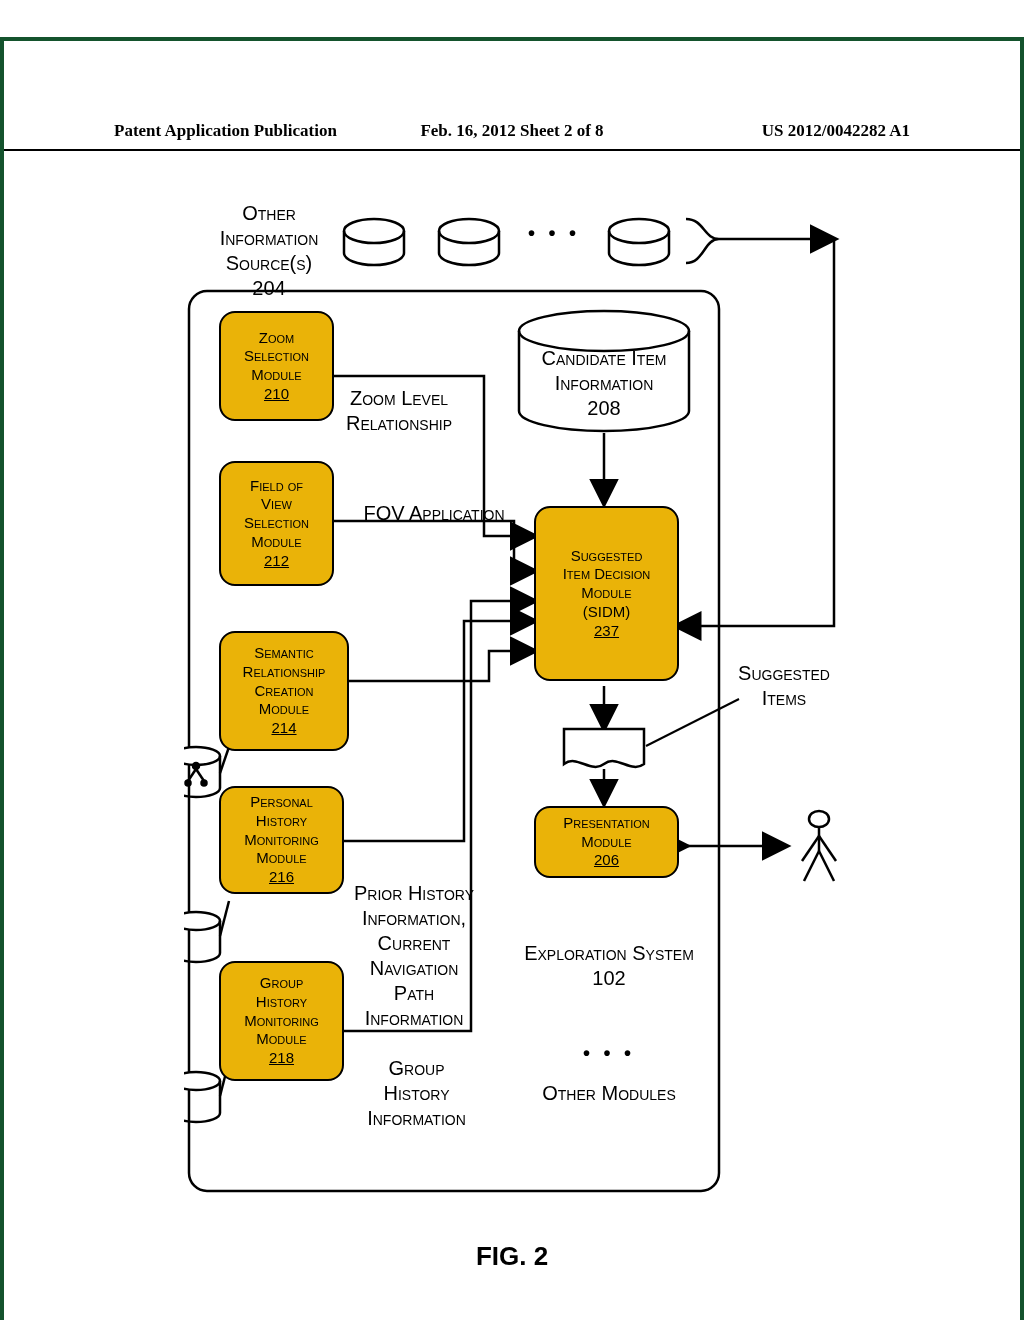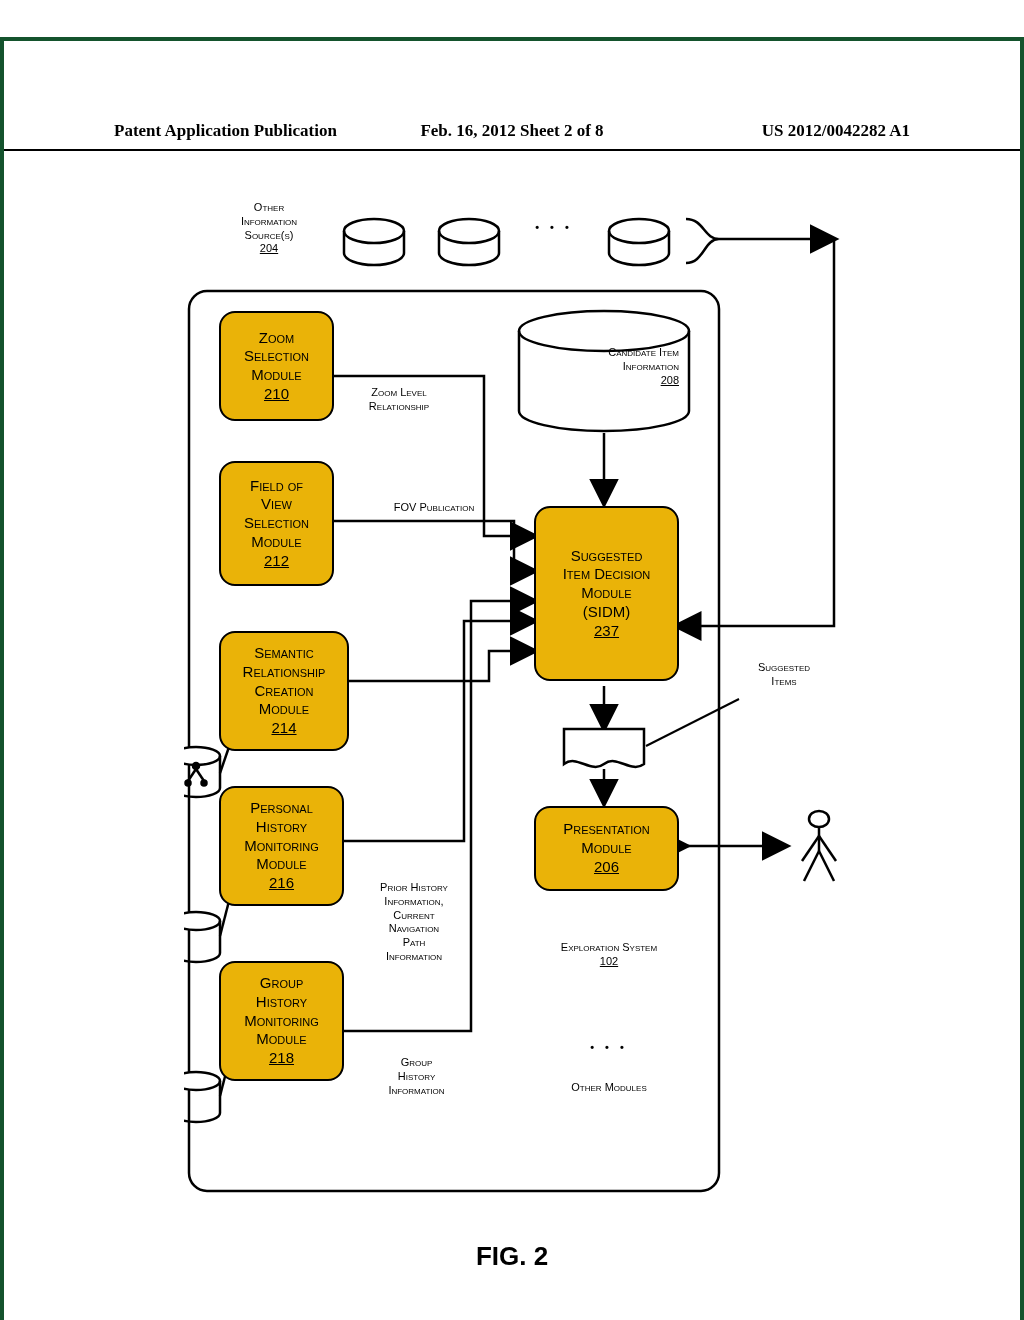--- a/index.html
+++ b/index.html
@@ -46,26 +46,26 @@
     text-align: center;
     font-size: 15px;
     font-variant: small-caps;
     line-height: 1.25;
     display:flex; flex-direction:column; justify-content:center; align-items:center;
     padding: 4px;
   }
   .box .ref { text-decoration: underline; font-variant: normal; }
   .label {
     position:absolute;
-    font-size:11px;
+    font-size:20px;
     font-variant: small-caps;
     text-align:center;
     line-height:1.25;
   }
-  .label .ref { text-decoration: underline; font-variant: normal; }
+  .label .ref { font-variant: normal; }
   .fig-caption {
     position:absolute;
     left:0; right:0;
     text-align:center;
     font-family: Arial, Helvetica, sans-serif;
     font-weight: bold;
     font-size: 26px;
   }
   svg.overlay {
     position:absolute; left:0; top:0;
@@ -195,67 +195,67 @@
     </div>
 
     <div class="box" style="left:35px; top:430px; width:130px; height:120px;">
       <span>Semantic</span>
       <span>Relationship</span>
       <span>Creation</span>
       <span>Module</span>
       <span class="ref">214</span>
     </div>
 
-    <div class="box" style="left:35px; top:585px; width:125px; height:120px;">
+    <div class="box" style="left:35px; top:585px; width:125px; height:108px;">
       <span>Personal</span>
       <span>History</span>
       <span>Monitoring</span>
       <span>Module</span>
       <span class="ref">216</span>
     </div>
 
     <div class="box" style="left:35px; top:760px; width:125px; height:120px;">
       <span>Group</span>
       <span>History</span>
       <span>Monitoring</span>
       <span>Module</span>
       <span class="ref">218</span>
     </div>
 
-    <div class="label" style="left:345px; top:145px; width:150px;text-align:right;">
+    <div class="label" style="left:345px; top:145px; width:150px;">
       <span>Candidate Item</span><br>
       <span>Information</span><br>
       <span class="ref">208</span>
     </div>
 
     <div class="box" style="left:350px; top:305px; width:145px; height:175px;">
       <span>Suggested</span>
       <span>Item Decision</span>
       <span>Module</span>
       <span>(SIDM)</span>
       <span class="ref">237</span>
     </div>
 
-    <div class="box" style="left:350px; top:605px; width:145px; height:85px;">
+    <div class="box" style="left:350px; top:605px; width:145px; height:72px;">
       <span>Presentation</span>
       <span>Module</span>
       <span class="ref">206</span>
     </div>
 
     <div class="label" style="left:325px; top:740px; width:200px;">
       <span>Exploration System</span><br>
       <span class="ref">102</span>
     </div>
 
     <div class="label" style="left:395px; top:840px; width:60px; font-variant:normal; font-weight:bold; letter-spacing:4px;">• • •</div>
     <div class="label" style="left:350px; top:880px; width:150px;">Other Modules</div>
 
     <div class="label" style="left:160px; top:185px; width:110px; white-space:pre-line;">Zoom Level
 Relationship</div>
-    <div class="label" style="left:170px; top:300px; width:160px;">FOV Publication</div>
+    <div class="label" style="left:170px; top:300px; width:160px;">FOV Application</div>
     <div class="label" style="left:170px; top:680px; width:120px; white-space:pre-line;">Prior History
 Information,
 Current
 Navigation
 Path
 Information</div>
     <div class="label" style="left:175px; top:855px; width:115px; white-space:pre-line;">Group
 History
 Information</div>
     <div class="label" style="left:545px; top:460px; width:110px; white-space:pre-line;">Suggested

